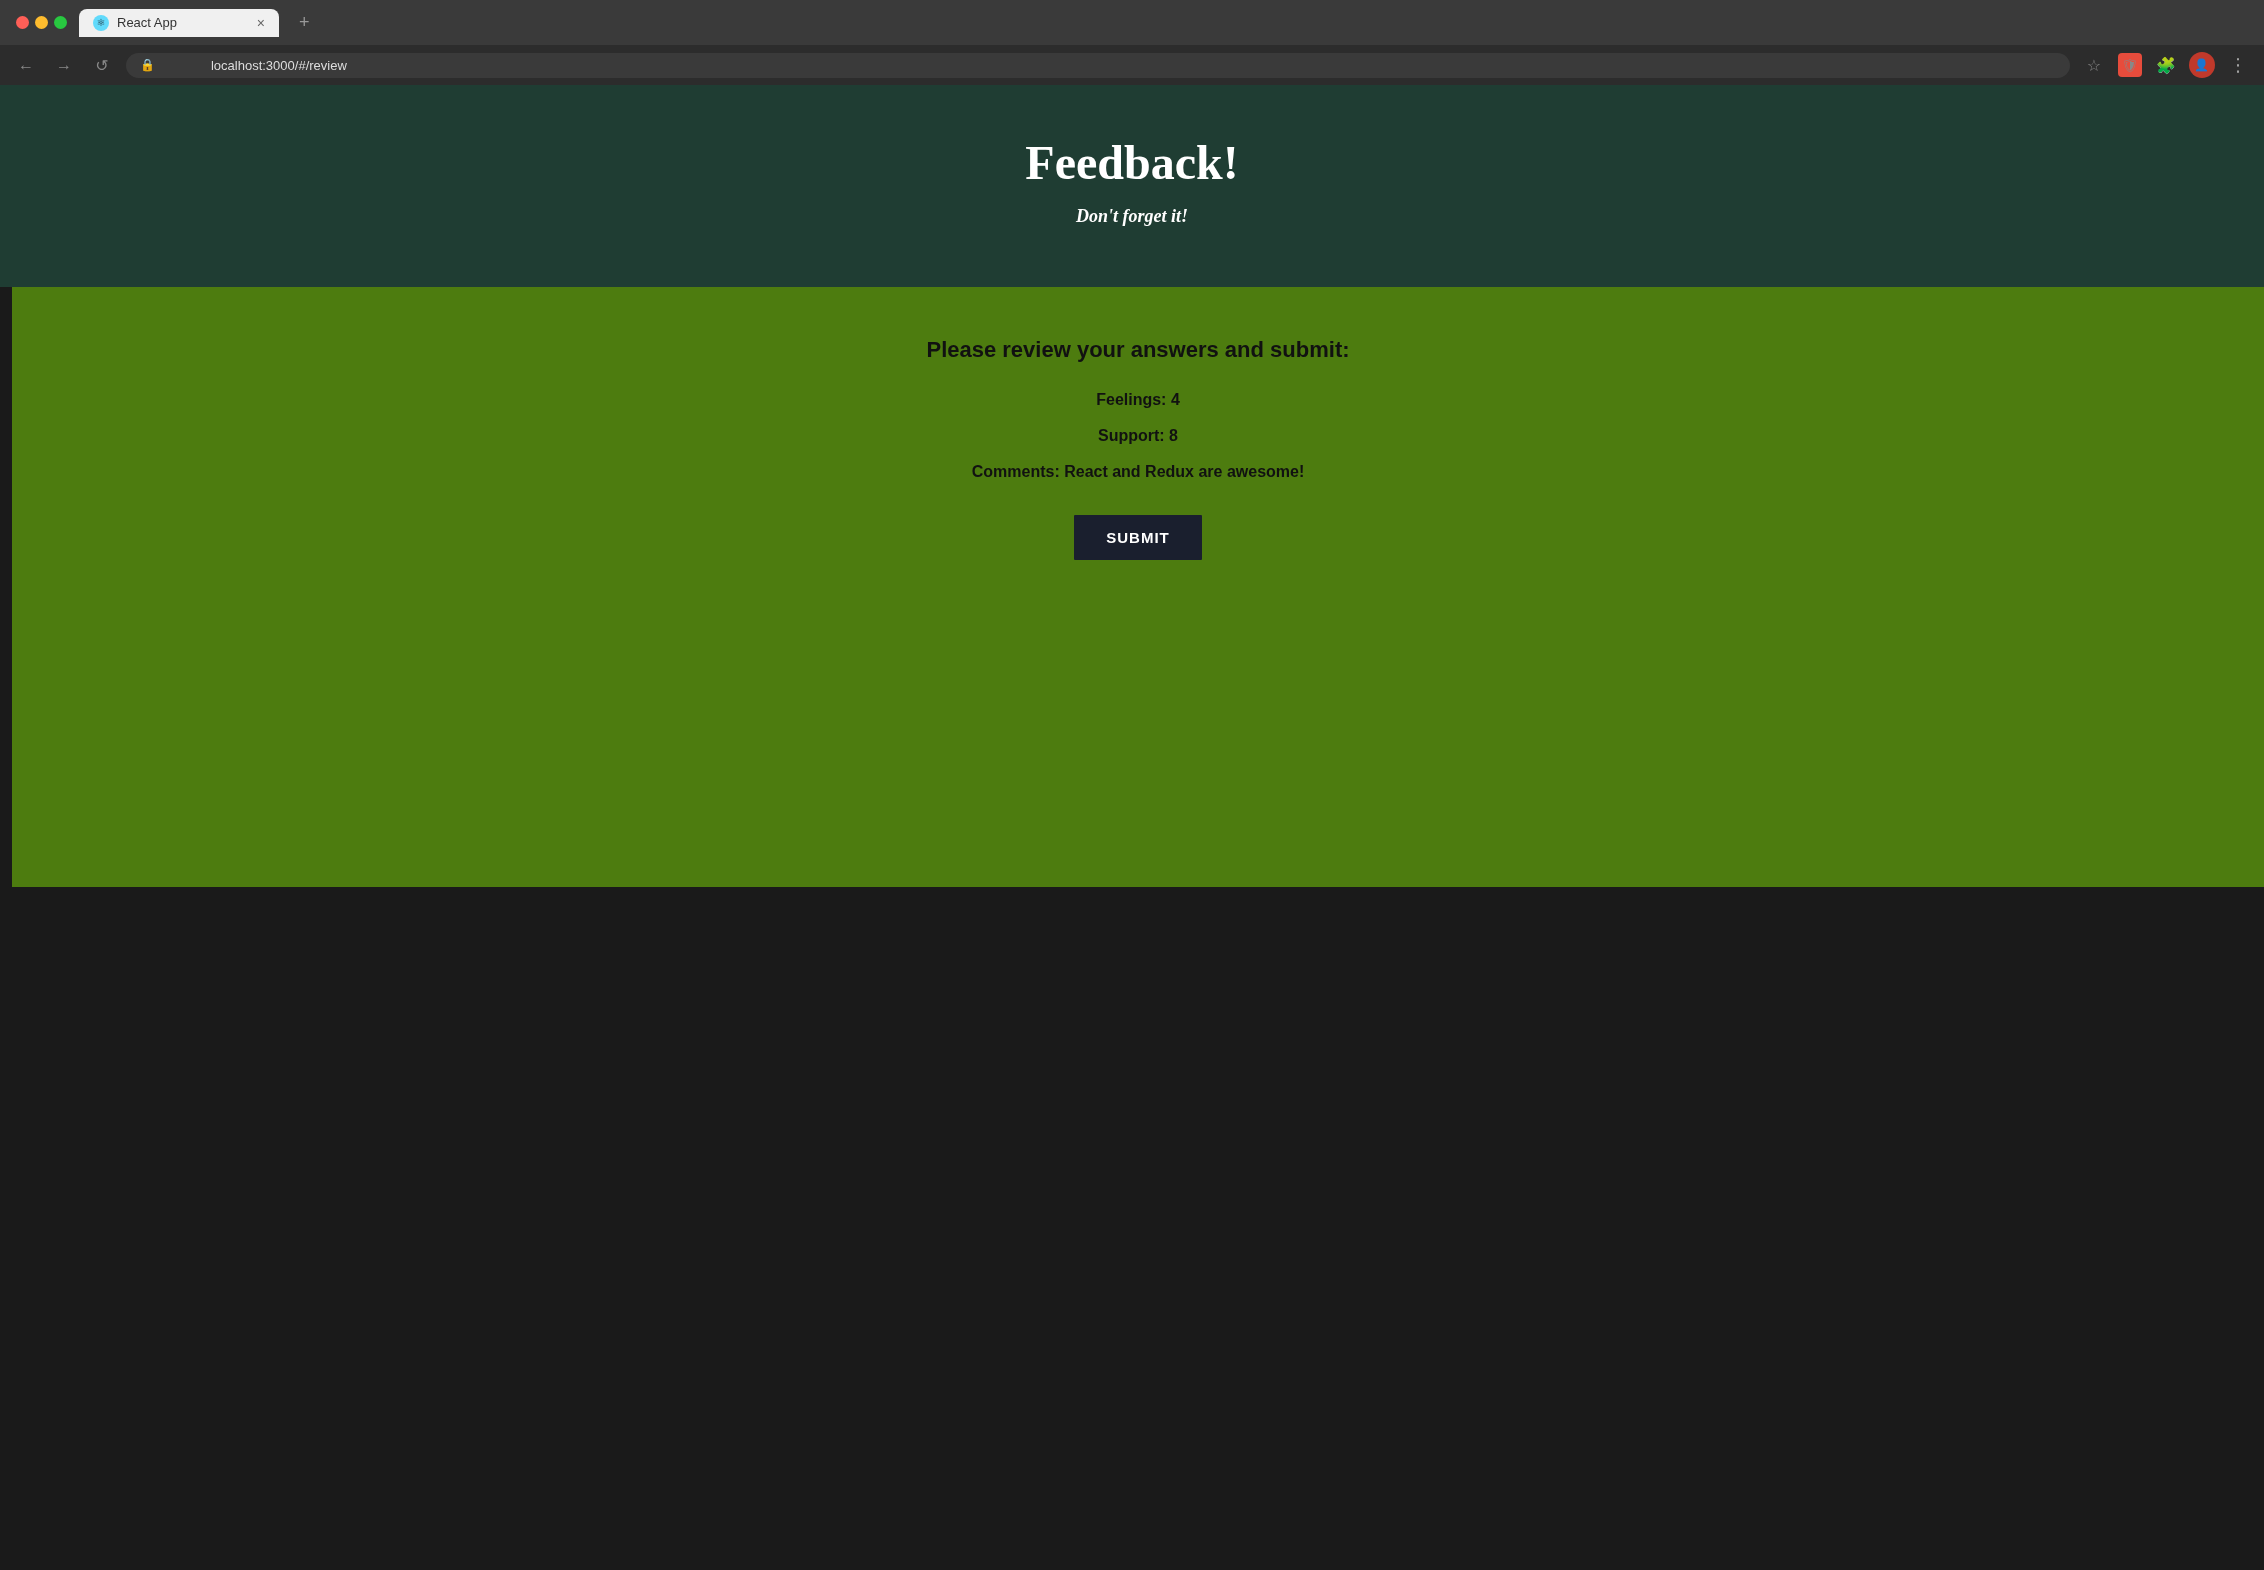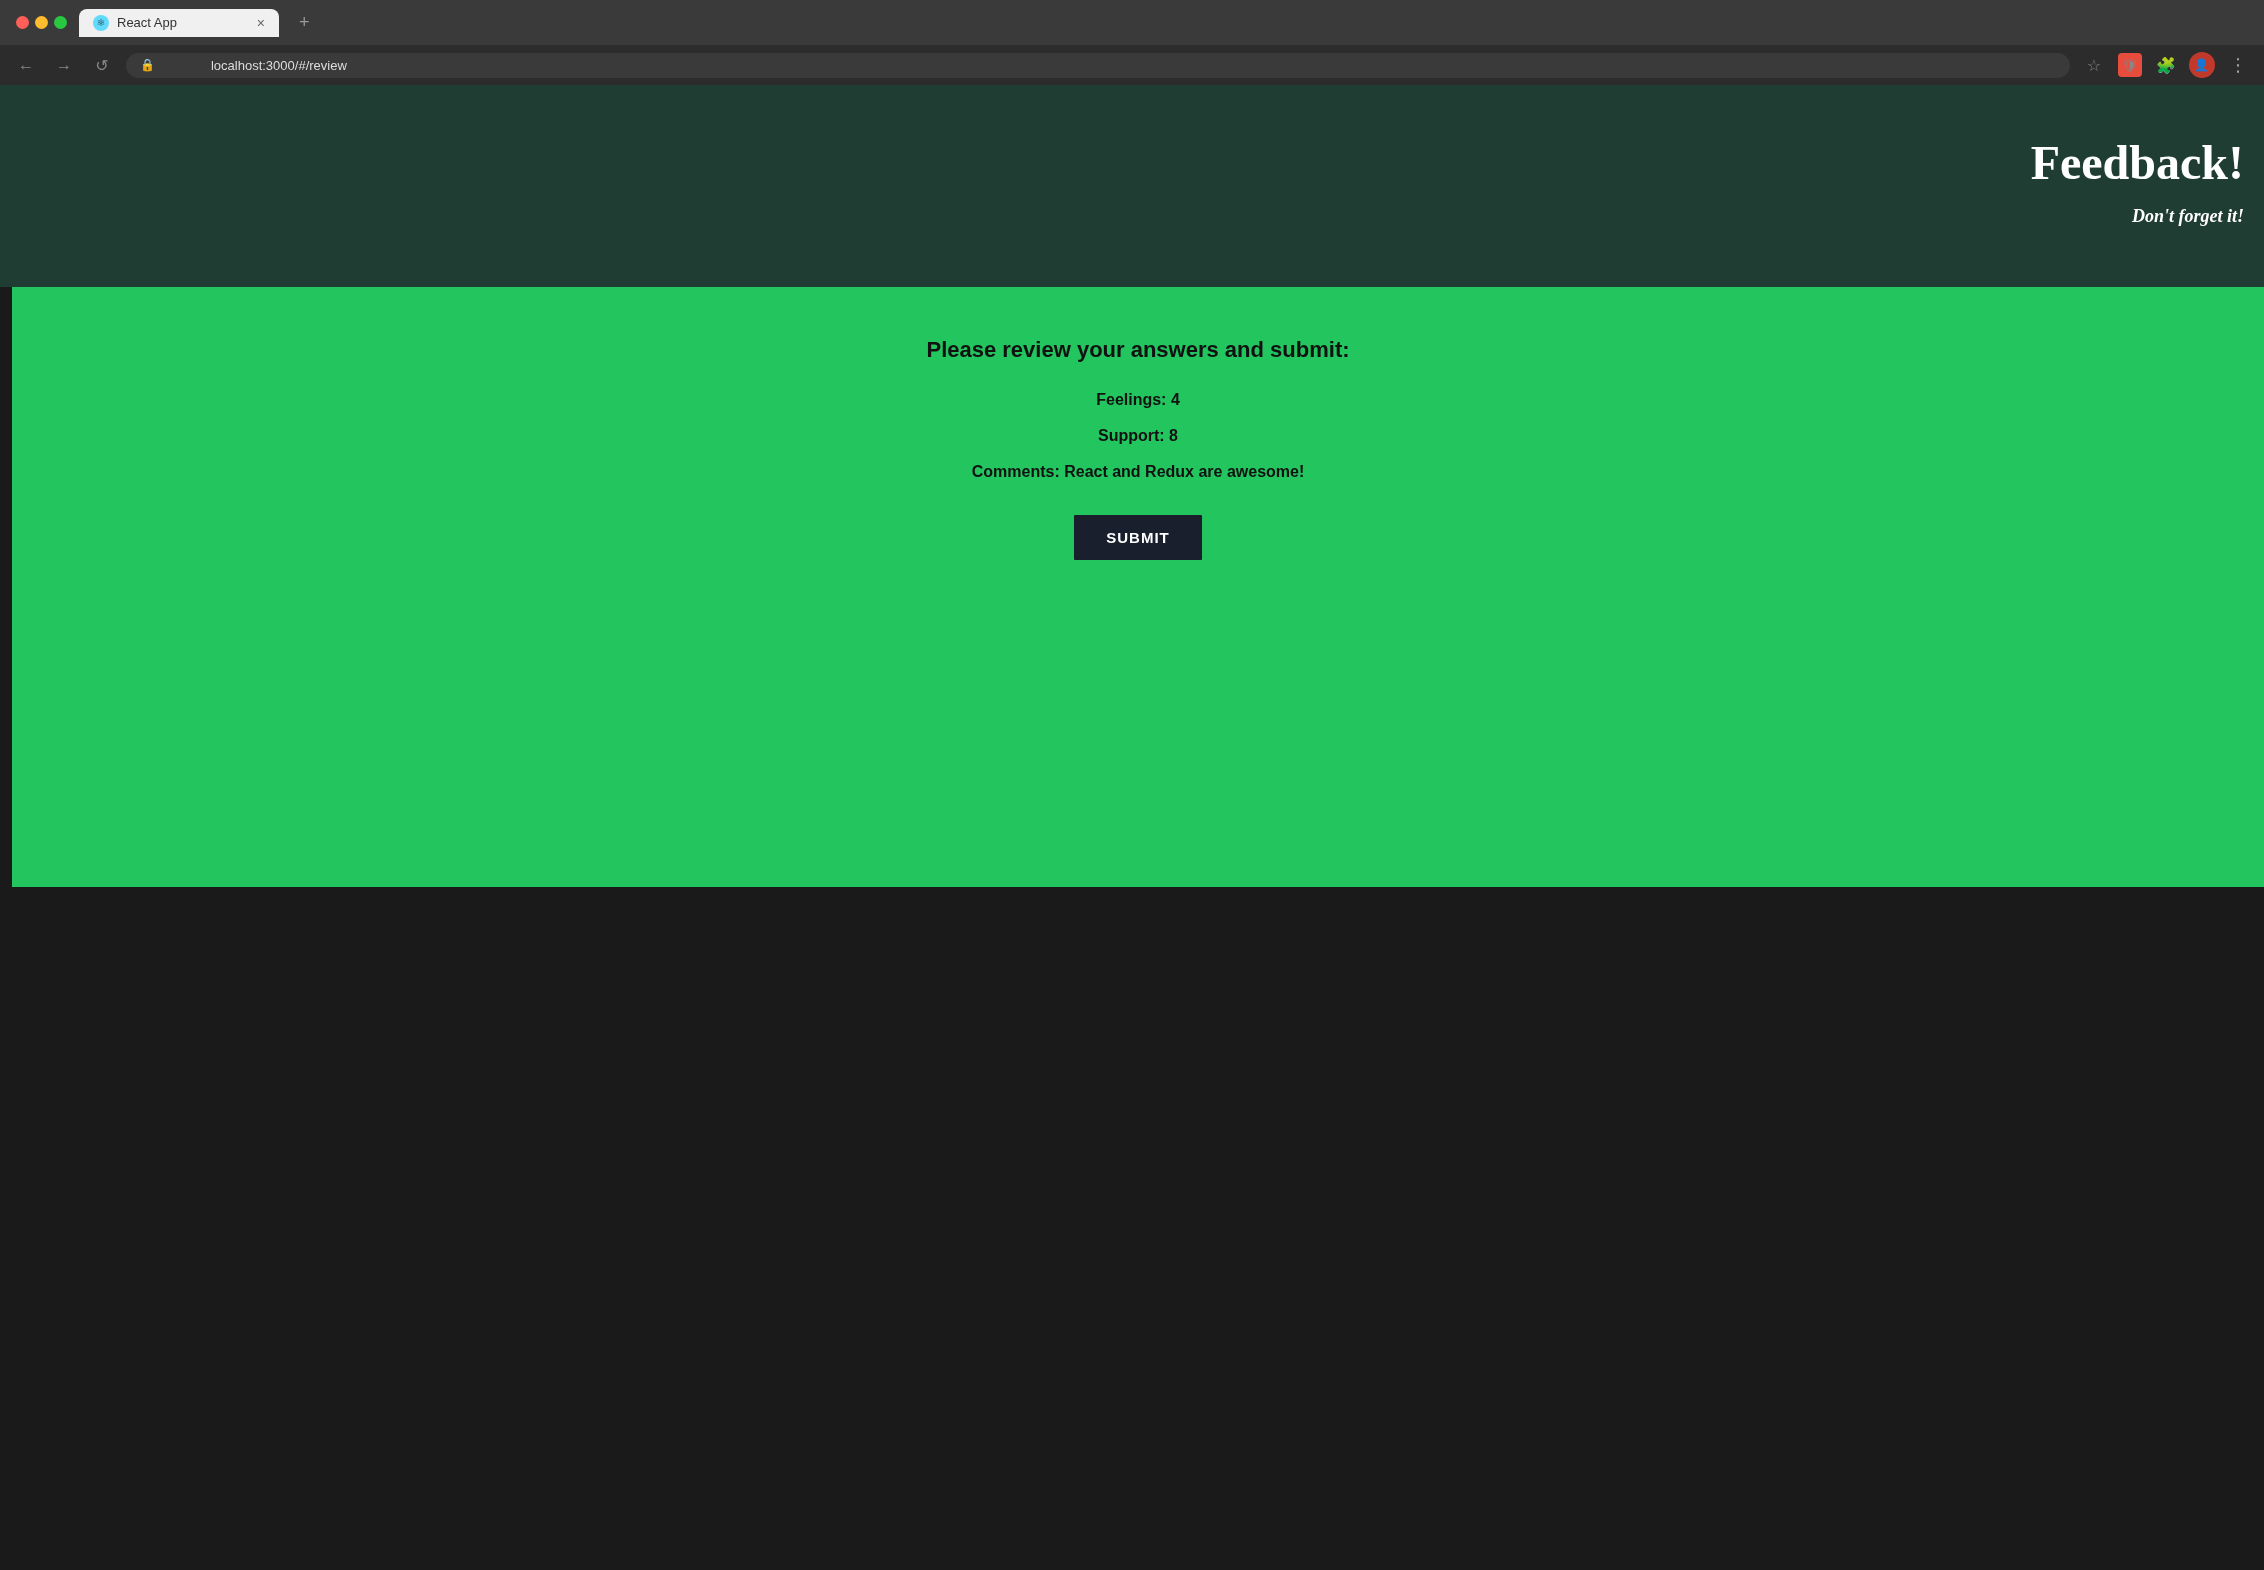--- a/index.html
+++ b/index.html
@@ -148,41 +148,41 @@
     }
 
     
     .app-content {
       width: 100%;
     }
 
     .app-header {
       background: #1f3d33;
       padding: 50px 20px 60px;
-      text-align: right;
+      text-align: center;
     }
 
     .app-header-title {
       color: #ffffff;
       font-size: 48px;
       font-weight: 800;
       margin-bottom: 16px;
       font-family: 'Georgia', serif;
     }
 
     .app-header-subtitle {
       color: #ffffff;
       font-size: 18px;
       font-style: italic;
       font-weight: 700;
       font-family: Liberation Serif, serif;
     }
 
     .app-body {
-      background: #22c55e;
+      background: #4d7c0f;
       padding: 50px 36px;
       text-align: center;
       min-height: 600px;
       margin-left: 12px;
     }
 
     .review-title {
       font-size: 22px;
       font-weight: 800;
       color: #111;

